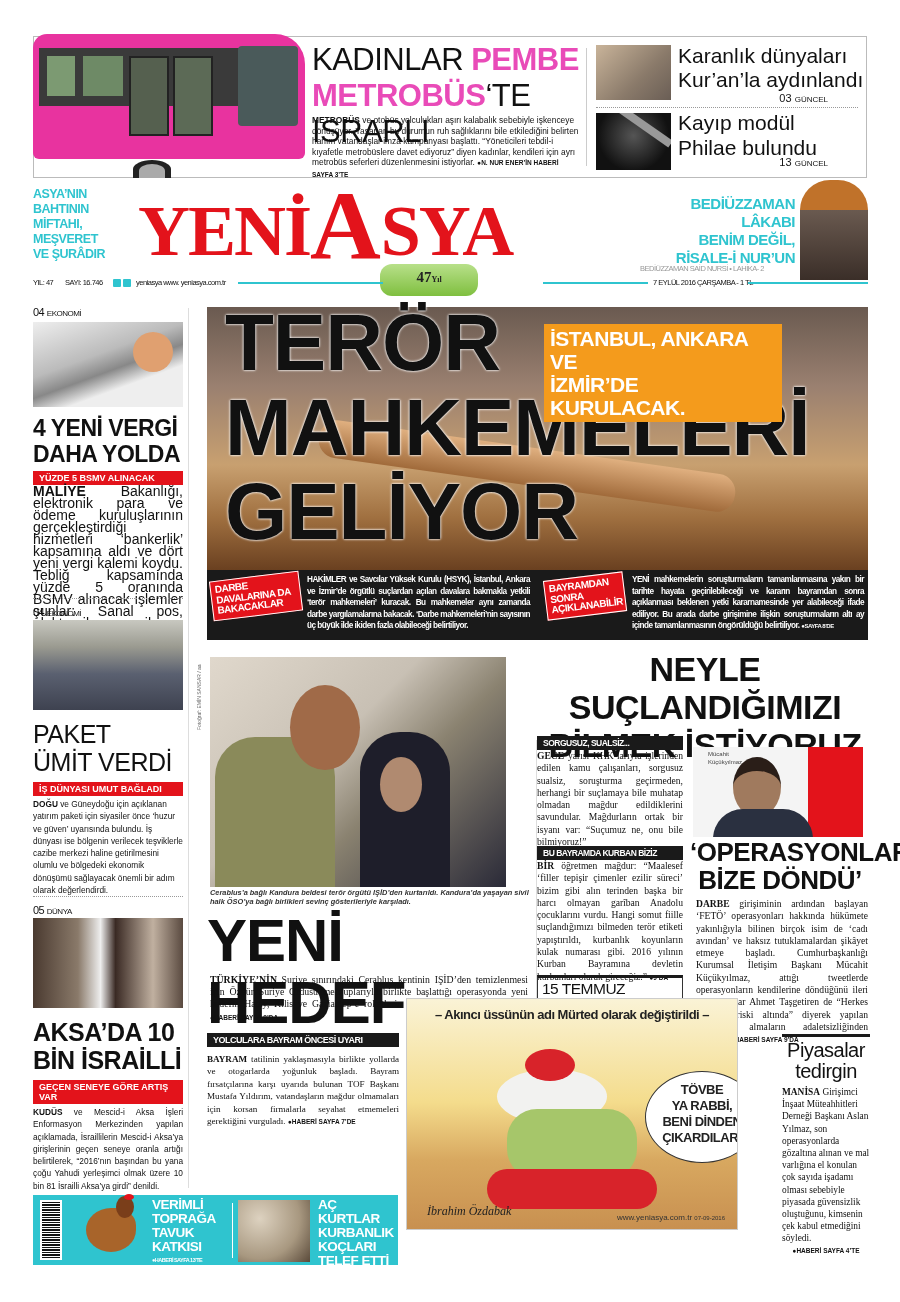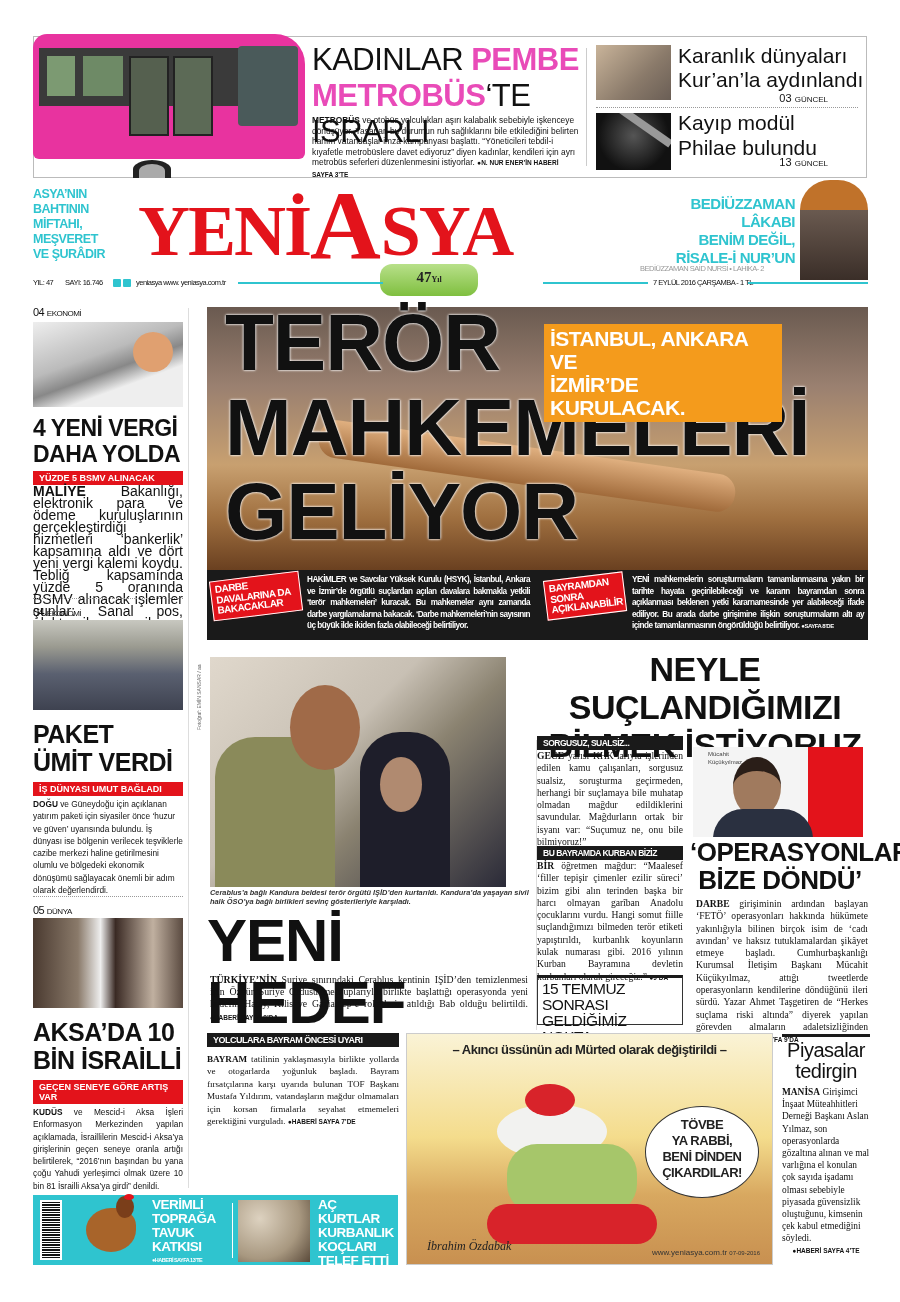--- a/index.html
+++ b/index.html
@@ -105,21 +105,21 @@
       <div>DAHA YOLDA</div>
   </div>
   <div class="red-tag" style="margin-top:4px;font-size:9px">YÜZDE 5 BSMV ALINACAK</div>
   <div class="body-txt" style="margin-top:0;font-size:14px;line-height:12px"><b>MALİYE</b><span> Bakanlığı, elektronik para ve ödeme kuruluşlarının gerçekleştirdiği hizmetleri ‘bankerlik’ kapsamına aldı ve dört yeni vergi kalemi koydu. Tebliğ kapsamında yüzde 5 oranında BSMV alınacak işlemler şunlar: Sanal pos, elektronik para ihracı, para havalesi, mobil ödeme hizmeti.</span></div>
 </div>
 <div class="abs dots" style="left:33px;top:598px;width:150px"></div>
 
 <div class="abs" style="left:33px;top:606px;width:150px">
   <div class="sec cond"><span>04</span> <small>EKONOMİ</small></div>
   <div style="height:90px;margin-top:2px;background:linear-gradient(180deg,#c8c8c0 0,#9a9a90 30%,#5a6070 60%,#3e4250 100%)"></div>
-  <div class="cond" style="font-weight:bold;font-size:25px;line-height:28px;margin-top:10px">
+  <div class="cond" style="font-weight:normal;font-size:25px;line-height:28px;margin-top:10px">
     <div>PAKET</div>
       <div>ÜMİT VERDİ</div>
   </div>
   <div class="red-tag" style="margin-top:6px;font-size:9px">İŞ DÜNYASI UMUT BAĞLADI</div>
   <div class="body-txt" style="margin-top:2px;font-size:8.3px;line-height:12.3px;text-align:left"><b>DOĞU</b><span> ve Güneydoğu için açıklanan yatırım paketi için siyasiler önce ‘huzur ve güven’ uyarısında bulundu. İş dünyası ise bölgenin verilecek teşviklerle cazibe merkezi haline getirilmesini olumlu ve bölgedeki ekonomik dönüşümü sağlayacak önemli bir adım olarak değerlendirdi.</span></div>
 </div>
 <div class="abs dots" style="left:33px;top:896px;width:150px"></div>
 
 <div class="abs" style="left:33px;top:904px;width:150px">
   <div class="sec cond"><span>05</span> <small>DÜNYA</small></div>
@@ -213,21 +213,21 @@
   <b>DARBE</b><span> girişiminin ardından başlayan ‘FETÖ’ operasyonları hakkında hükümete yakınlığıyla bilinen birçok isim de ‘cadı avından’ ve haksız tutuklamalardan şikâyet etmeye başladı. Cumhurbaşkanlığı Kurumsal İletişim Başkanı Mücahit Küçükyılmaz, attığı tweetlerde operasyonların kendilerine döndüğünü ileri sürdü. Yazar Ahmet Taşgetiren de “Herkes suçlama riski altında” diyerek yapılan görevden almaların adaletsizliğinden bahsetti.</span> <span class="ref" style="font-family:'Liberation Sans',sans-serif;font-size:6.5px">●HABERİ SAYFA 9’DA</span>
 </div>
 
 <div class="abs" style="left:207px;top:1033px;width:192px">
   <div class="blk-tag cond" style="font-size:9px">YOLCULARA BAYRAM ÖNCESİ UYARI</div>
   <div class="cond" style="font-size:26px;line-height:28px;margin-top:1px">
   </div>
   <div class="serif-txt" style="margin-top:6px;font-size:9.1px;line-height:12.4px"><b>BAYRAM</b><span> tatilinin yaklaşmasıyla birlikte yollarda ve otogarlarda yoğunluk başladı. Bayram fırsatçılarına karşı uyarıda bulunan TOF Başkanı Mustafa Yıldırım, vatandaşların mağdur olmamaları için korsan firmalarla seyahat etmemeleri gerektiğini vurguladı.</span> <span class="ref" style="font-family:'Liberation Sans',sans-serif;font-size:6.5px">●HABERİ SAYFA 7’DE</span></div>
 </div>
 
-<div class="abs" style="left:406px;top:1033px;width:367px;height:232px;border:1px solid #ccc;background:linear-gradient(180deg,#faf3d6 0,#f4dc8c 45%,#d8a860 70%,#c89050 100%);overflow:hidden">
+<div class="abs" style="left:406px;top:998px;width:332px;height:232px;border:1px solid #ccc;background:linear-gradient(180deg,#faf3d6 0,#f4dc8c 45%,#d8a860 70%,#c89050 100%);overflow:hidden">
   <div class="cond" style="position:absolute;left:0;top:8px;width:100%;text-align:center;font-weight:bold;font-size:13px;color:#222">– Akıncı üssünün adı Mürted olarak değiştirildi –</div>
   <div style="position:absolute;left:90px;top:70px;width:110px;height:55px;background:#f2f2f0;border-radius:50%"></div>
   <div style="position:absolute;left:118px;top:50px;width:50px;height:32px;background:#d8232a;border-radius:50%"></div>
   <div style="position:absolute;left:100px;top:110px;width:130px;height:70px;background:#a6c66a;border-radius:30px"></div>
   <div style="position:absolute;left:80px;top:170px;width:170px;height:40px;background:#d8232a;border-radius:20px"></div>
   <div style="position:absolute;left:238px;top:72px;width:114px;height:92px;background:#fff;border:1.5px solid #333;border-radius:50%;text-align:center;padding-top:10px">
     <div class="cond" style="font-weight:bold;font-size:13px;line-height:16px;color:#222">
       <div>TÖVBE</div>
         <div>YA RABBİ,</div>
         <div>BENİ DİNDEN</div>

